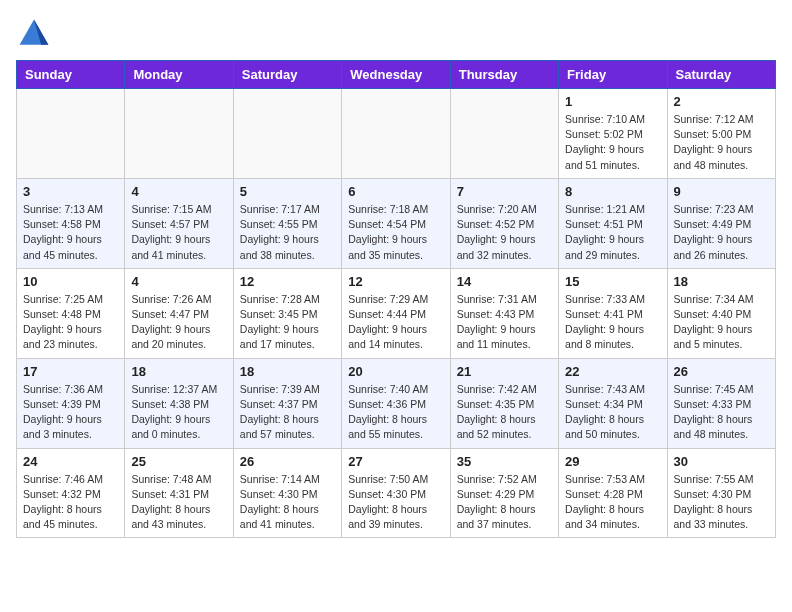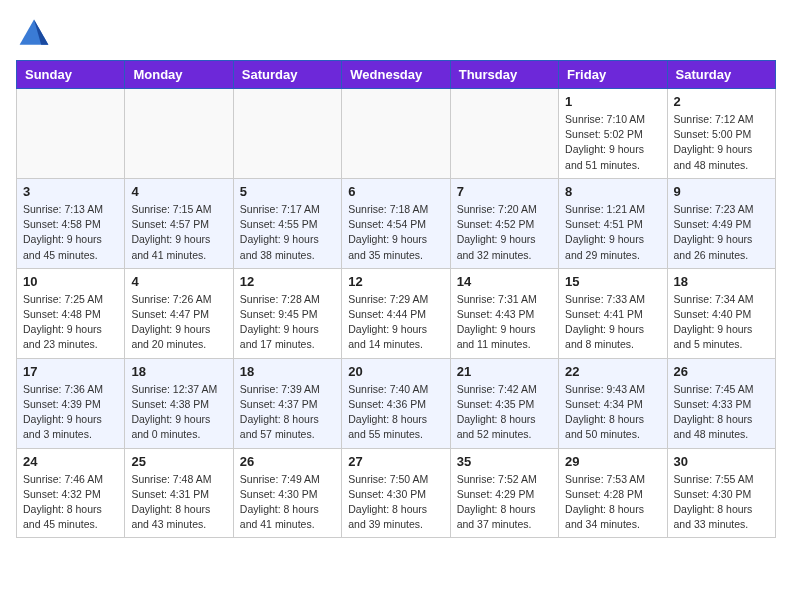--- a/index.html
+++ b/index.html
@@ -214,21 +214,21 @@
         <td>
           <div class="day-number">4</div>
           <div class="day-info">Sunrise: 7:26 AM
 Sunset: 4:47 PM
 Daylight: 9 hours
 and 20 minutes.</div>
         </td>
         <td>
           <div class="day-number">12</div>
           <div class="day-info">Sunrise: 7:28 AM
-Sunset: 9:45 PM
+Sunset: 3:45 PM
 Daylight: 9 hours
 and 17 minutes.</div>
         </td>
         <td>
           <div class="day-number">12</div>
           <div class="day-info">Sunrise: 7:29 AM
 Sunset: 4:44 PM
 Daylight: 9 hours
 and 14 minutes.</div>
         </td>
@@ -285,21 +285,21 @@
         </td>
         <td>
           <div class="day-number">21</div>
           <div class="day-info">Sunrise: 7:42 AM
 Sunset: 4:35 PM
 Daylight: 8 hours
 and 52 minutes.</div>
         </td>
         <td>
           <div class="day-number">22</div>
-          <div class="day-info">Sunrise: 9:43 AM
+          <div class="day-info">Sunrise: 7:43 AM
 Sunset: 4:34 PM
 Daylight: 8 hours
 and 50 minutes.</div>
         </td>
         <td>
           <div class="day-number">26</div>
           <div class="day-info">Sunrise: 7:45 AM
 Sunset: 4:33 PM
 Daylight: 8 hours
 and 48 minutes.</div>
@@ -315,21 +315,21 @@
         </td>
         <td>
           <div class="day-number">25</div>
           <div class="day-info">Sunrise: 7:48 AM
 Sunset: 4:31 PM
 Daylight: 8 hours
 and 43 minutes.</div>
         </td>
         <td>
           <div class="day-number">26</div>
-          <div class="day-info">Sunrise: 7:49 AM
+          <div class="day-info">Sunrise: 7:14 AM
 Sunset: 4:30 PM
 Daylight: 8 hours
 and 41 minutes.</div>
         </td>
         <td>
           <div class="day-number">27</div>
           <div class="day-info">Sunrise: 7:50 AM
 Sunset: 4:30 PM
 Daylight: 8 hours
 and 39 minutes.</div>

